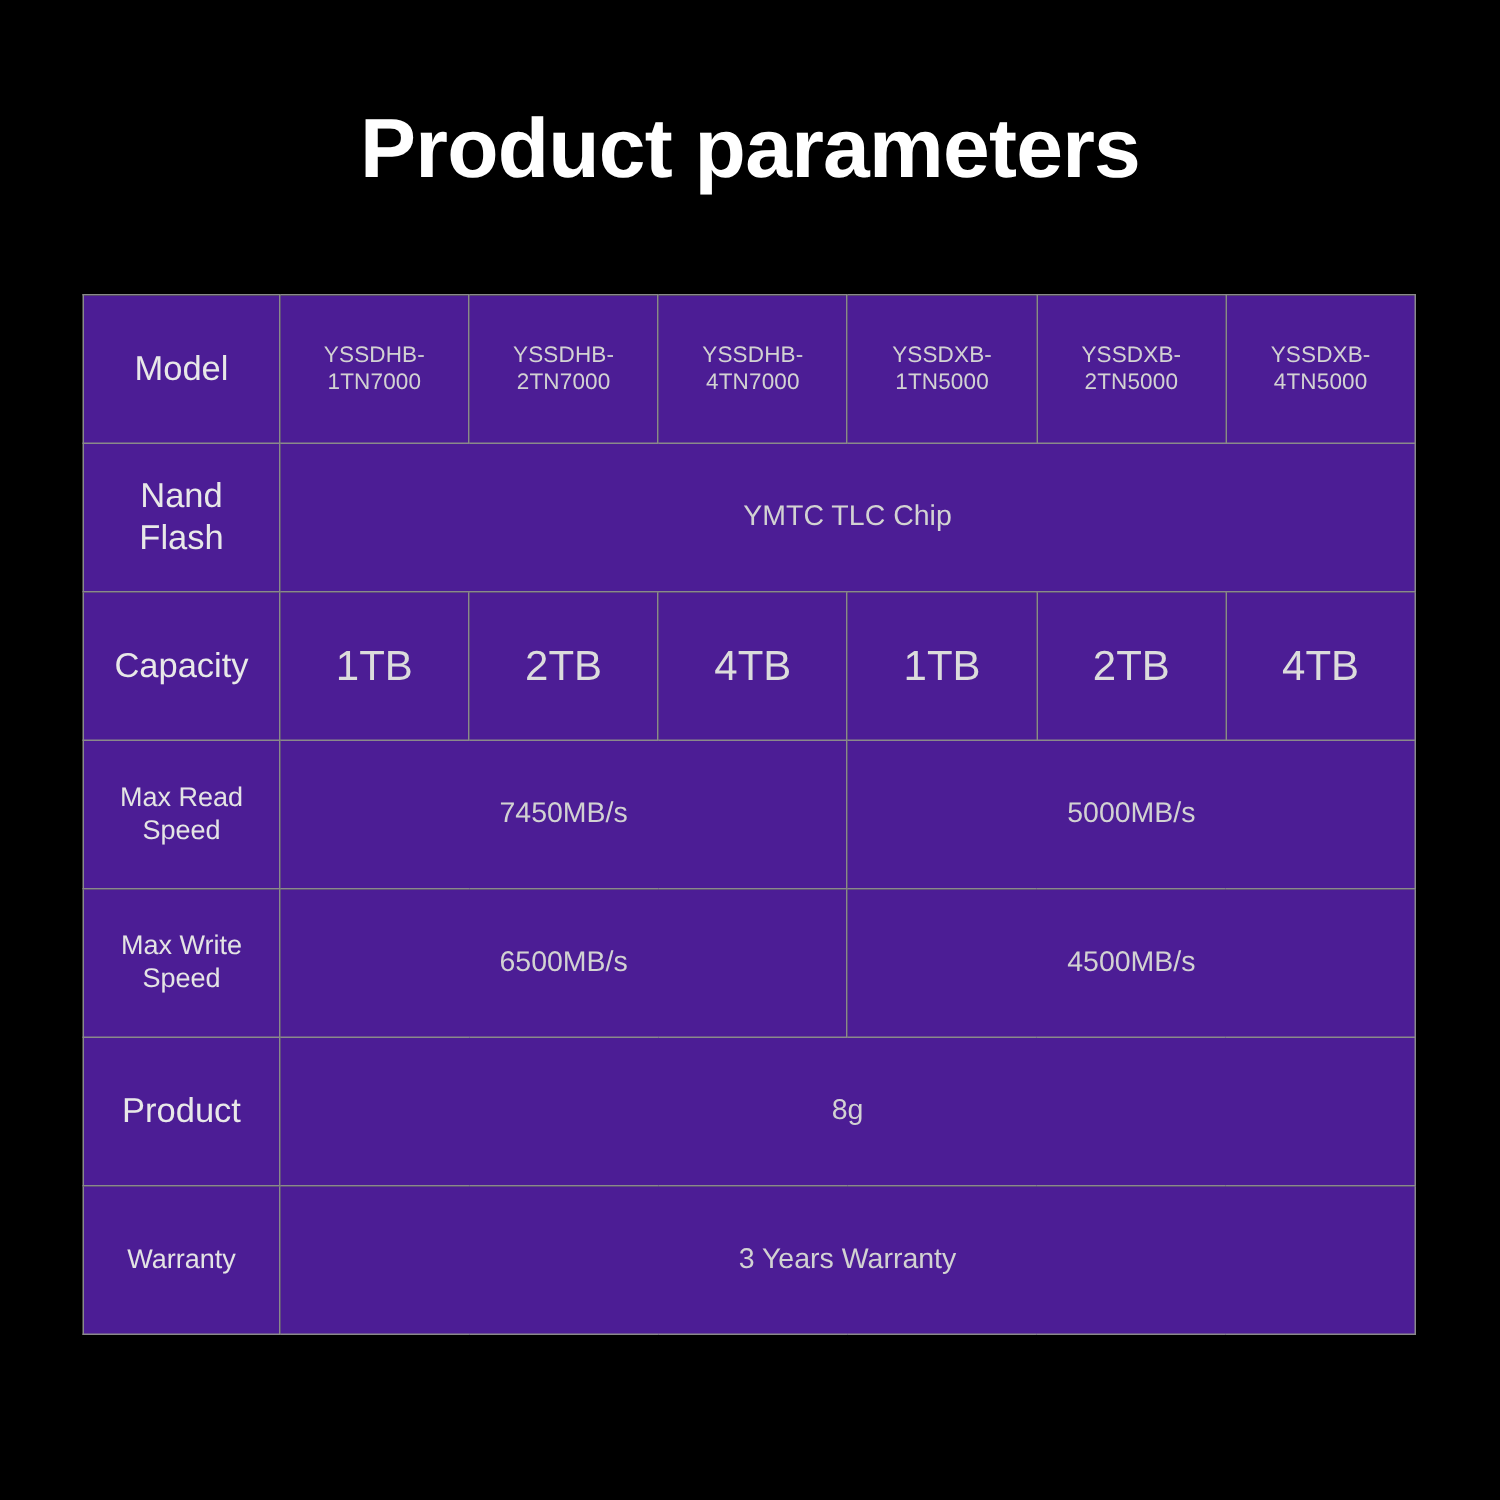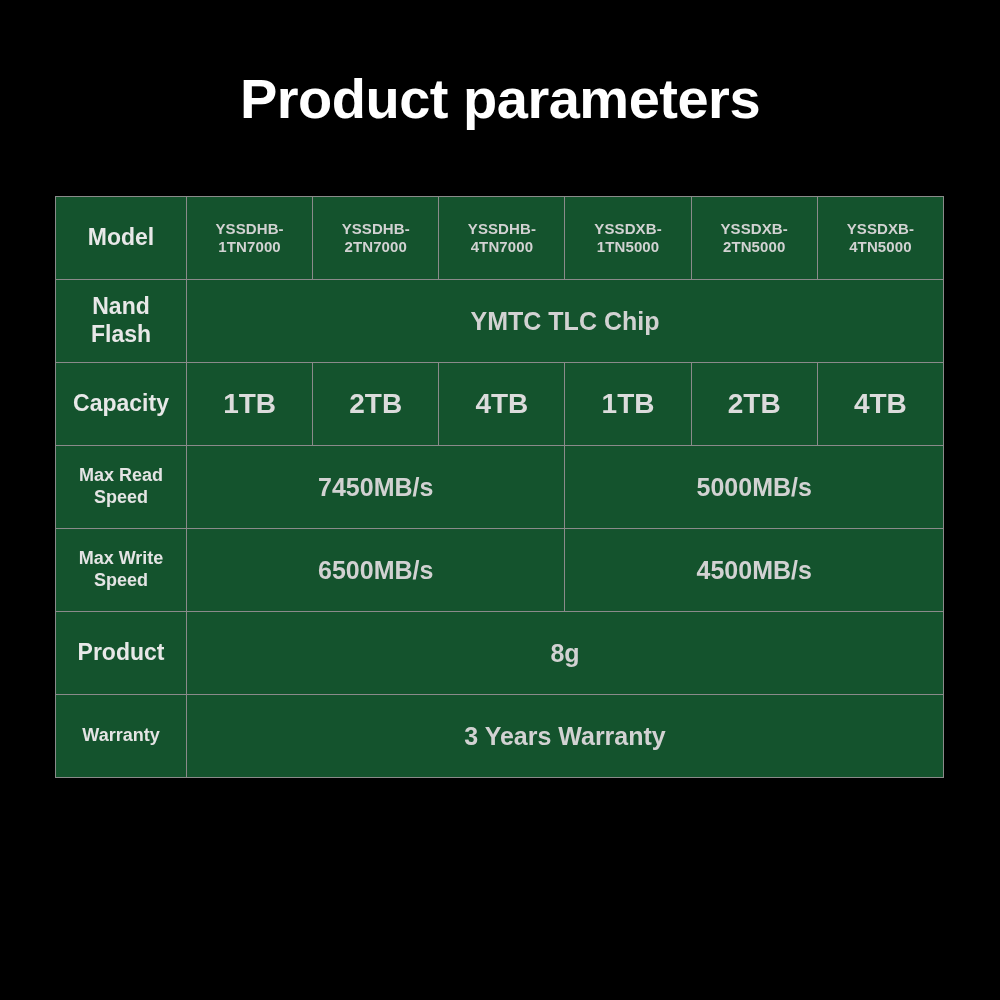--- a/index.html
+++ b/index.html
@@ -38,46 +38,45 @@
     top: 196px;
     width: 889px;
     border-collapse: collapse;
     table-layout: fixed;
   }
   .spec-table td {
     border: 1px solid #8a8a8a;
     text-align: center;
     vertical-align: middle;
     height: 74px;
-    padding: 4px 4px;
+    padding: 12px 4px;
     font-size: 20px;
     color: #d2d2d2;
     line-height: 1.2;
-    background: #14532d;
-    font-weight: bold;
+    background: #4c1d95;
   }
   .spec-table td.label {
     width: 122px;
     font-size: 18px;
     color: #e4e4e4;
   }
   .spec-table td.model-cell {
     font-size: 15px;
     letter-spacing: 0.1px;
   }
   .spec-table td.big {
     font-size: 28px;
     color: #dcdcdc;
   }
   .spec-table td.label.big-label {
     font-size: 23px;
     color: #e8e8e8;
   }
   .spec-table td.wide {
-    font-size: 25px;
+    font-size: 19px;
   }
   .nowrap-2 { white-space: pre-line; }
 </style>
 </head>
 <body>
 
 <div id="page">
 
   <div class="page-title">Product parameters</div>
 

